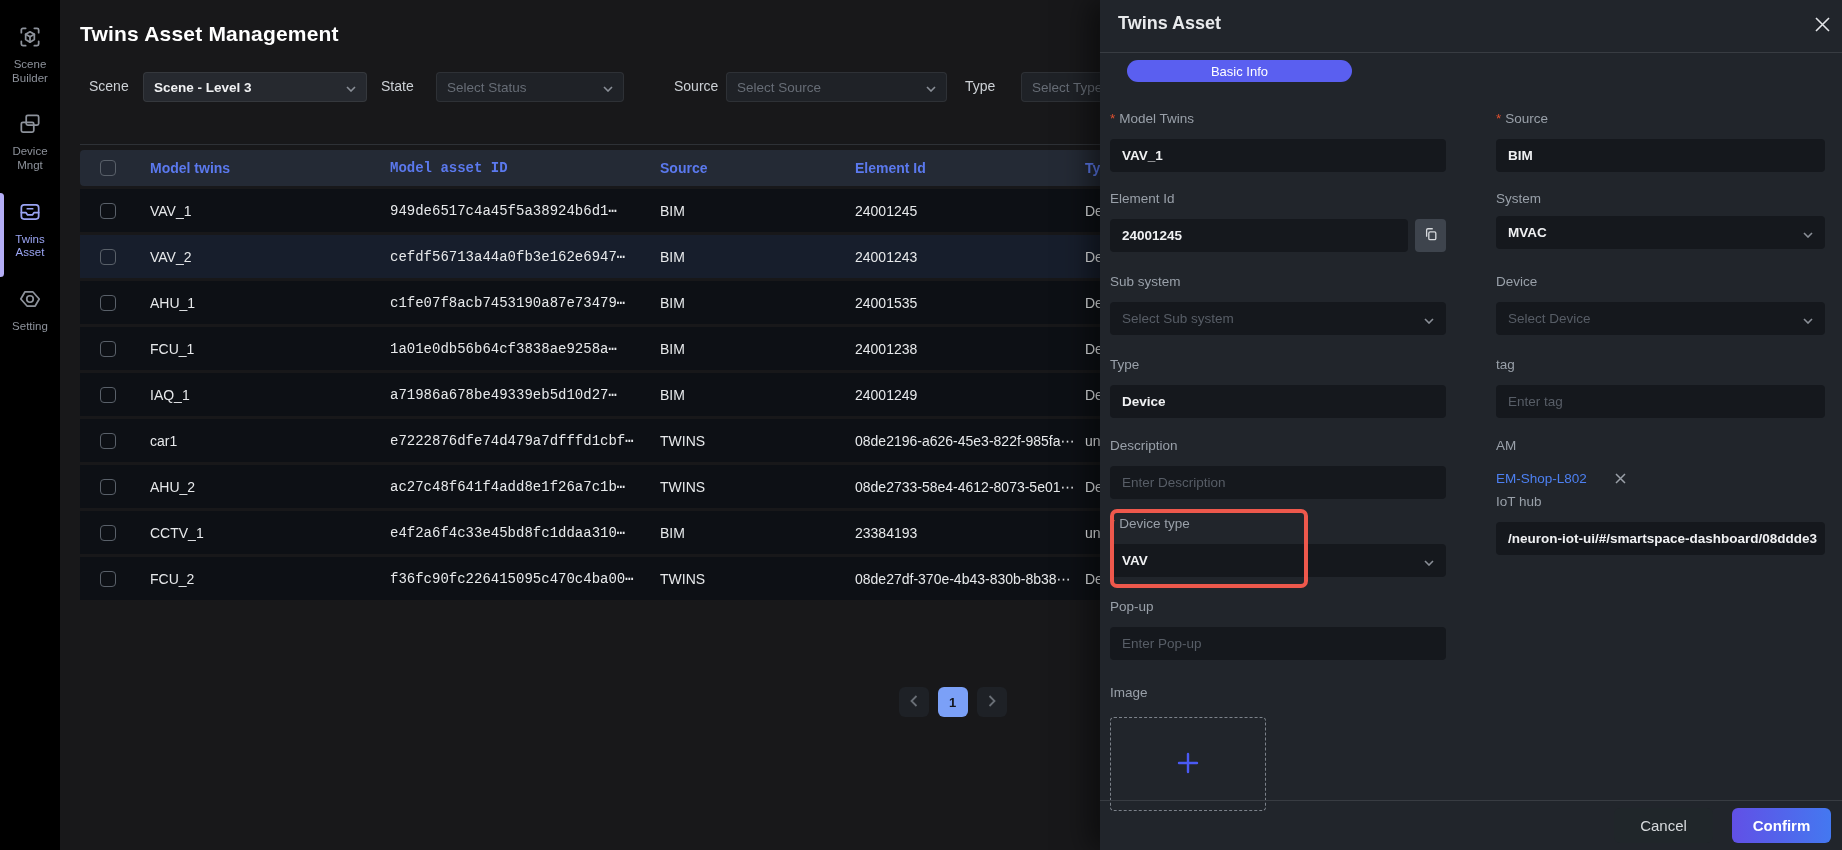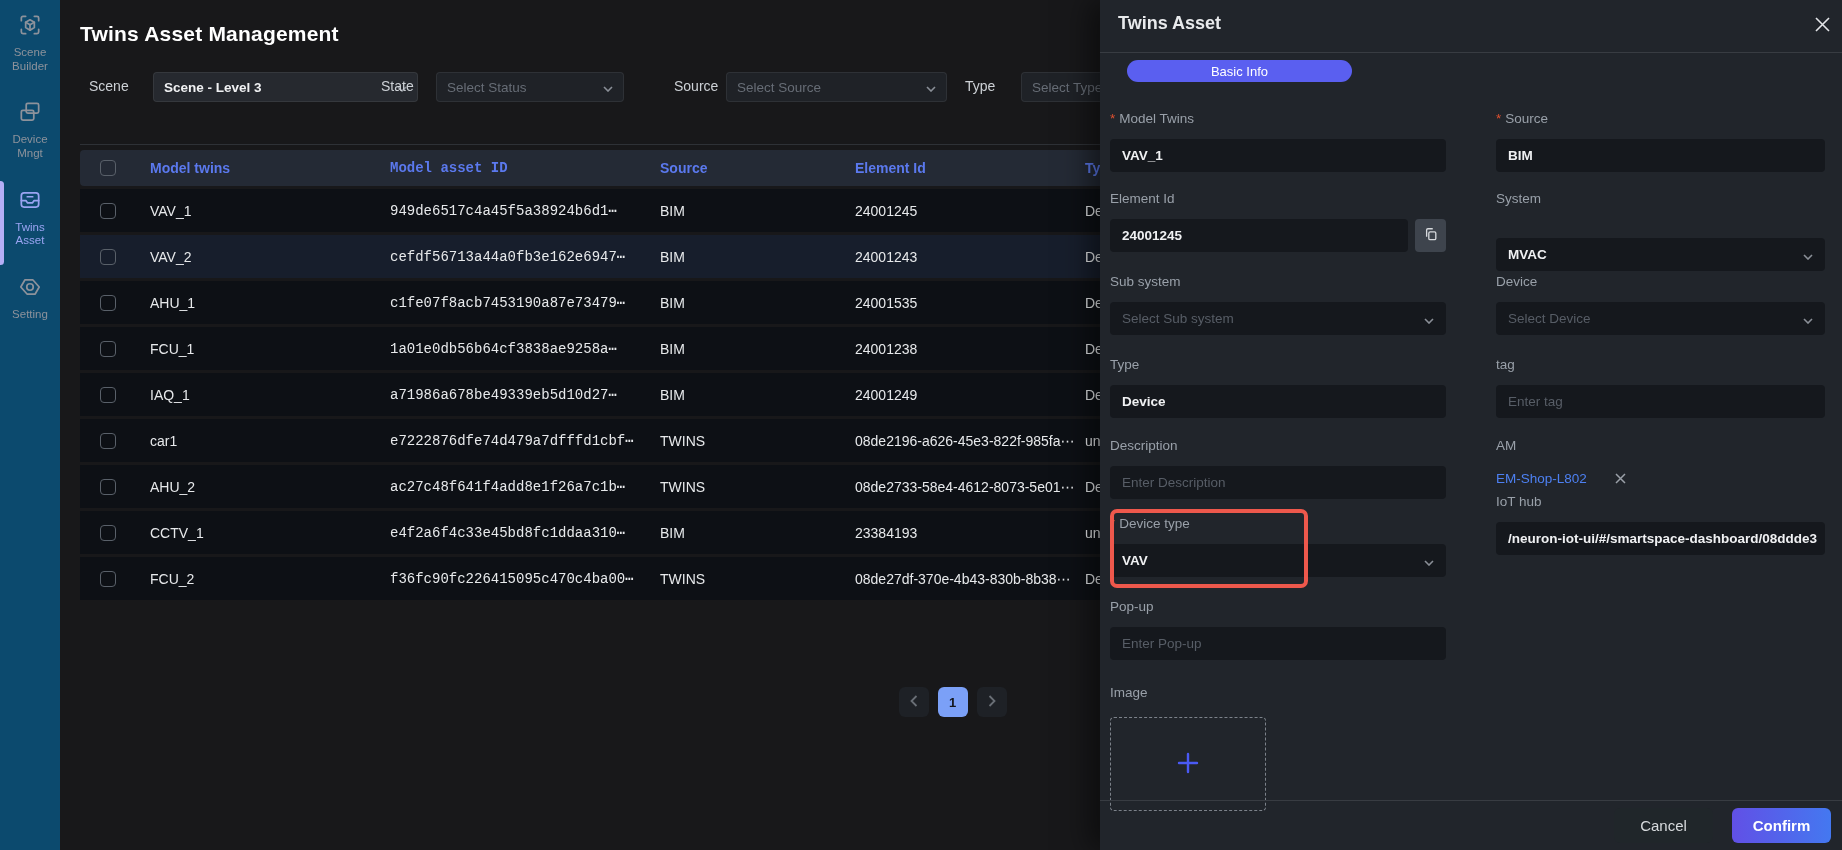--- a/index.html
+++ b/index.html
@@ -5,22 +5,22 @@
   * { margin:0; padding:0; box-sizing:border-box; }
   html,body { background:#101011; }
   .stage {
     position:relative; width:1842px; height:850px; overflow:hidden;
     background:#18181a; font-family:"Liberation Sans", sans-serif;
     color:#e7e9eb; font-size:14px;
   }
   
   .sidebar {
     position:absolute; left:0; top:0; width:60px; height:850px;
-    background:#0c4a6e; z-index:5; display:flex; flex-direction:column;
-    align-items:center; padding-top:12px;
+    background:#000000; z-index:5; display:flex; flex-direction:column;
+    align-items:center; padding-top:24px;
   }
   .side-item {
     position:relative; width:60px; display:flex; flex-direction:column;
     align-items:center; gap:4px; margin-bottom:26px; color:#8d929b;
     font-size:11.5px; line-height:1.2; text-align:center; cursor:pointer;
   }
   .side-item .lbl { width:54px; }
   .side-item.active { color:#9aa4f2; }
   .side-item.active .bar {
     position:absolute; left:-3px; top:-6px; width:7px; height:84px;
@@ -189,21 +189,21 @@
           </svg>
       </span>
       <span class="lbl">Setting</span>
     </div>
   </nav>
 
   <h1 class="page-title">Twins Asset Management</h1>
 
   <div class="filter-row">
     <span class="f-label" style="left:89px">Scene</span>
-    <div class="dd filled" style="left:153px; width:265px">
+    <div class="dd filled" style="left:143px; width:224px">
       <span class="val">Scene - Level 3</span>
       <span class="chev"><svg viewBox="0 0 10 6">
             <path d="M1 1l4 4 4-4"></path>
           </svg></span>
     </div>
     <span class="f-label" style="left:381px">State</span>
     <div class="dd" style="left:436px; width:188px">
       <span class="ph">Select Status</span>
       <span class="chev"><svg viewBox="0 0 10 6">
             <path d="M1 1l4 4 4-4"></path>
@@ -408,21 +408,21 @@
 
     <div class="group rcol" style="top:110px">
       <div class="g-label"><span class="req">*</span><span>Source</span></div>
       <div class="fld">
           <span class="val">BIM</span>
         </div>
     </div>
 
     <div class="group rcol" style="top:190px">
       <div class="g-label">System</div>
-      <div class="fld" style="margin-top:30px">
+      <div class="fld" style="margin-top:8px">
         <span class="val">MVAC</span>
         <span class="chev"><svg viewBox="0 0 10 6" width="10" height="6">
               <path d="M1 1l4 4 4-4" fill="none" stroke="currentColor" stroke-width="1.6"></path>
             </svg></span>
       </div>
     </div>
 
     <div class="group rcol" style="top:273px">
       <div class="g-label">Device</div>
       <div class="fld">

